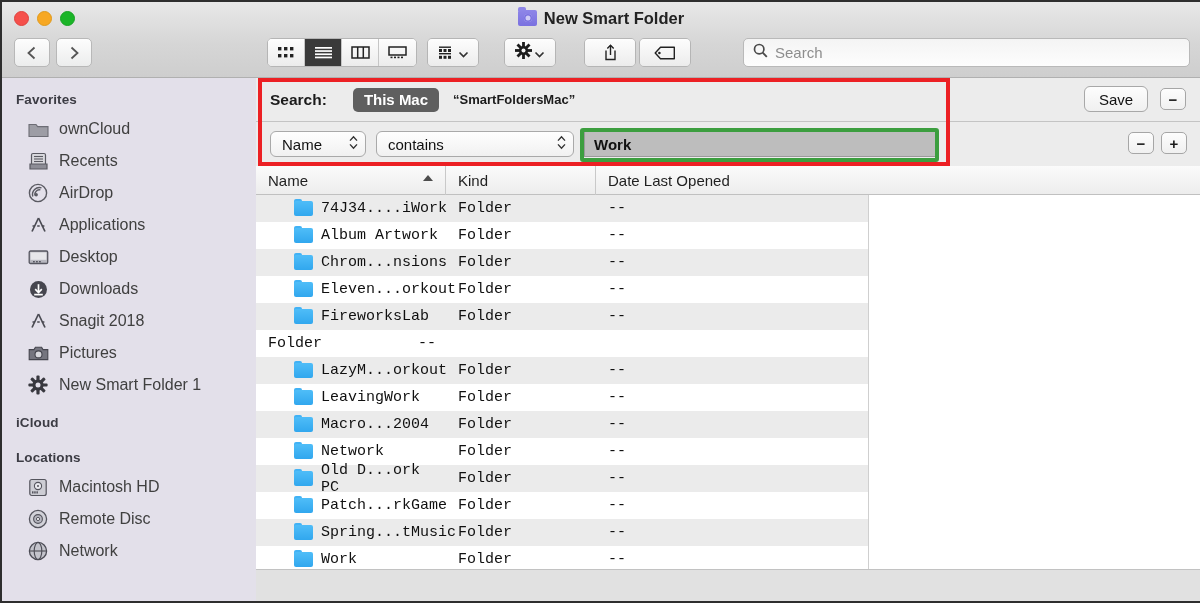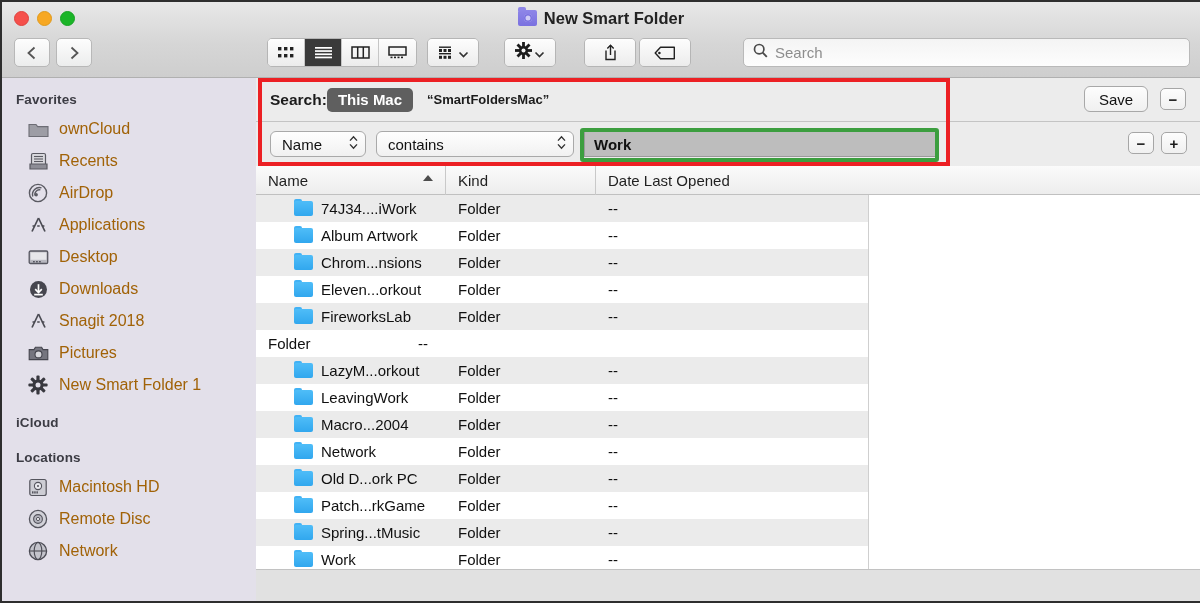--- a/index.html
+++ b/index.html
@@ -107,21 +107,21 @@
     padding-top: 8px;
     overflow: hidden;
   }
   .sb-header {
     font-size: 13.5px; font-weight: bold; color: #3c3c44;
     padding: 6px 0 6px 14px; letter-spacing: 0.1px;
   }
   .sb-item {
     display: flex; align-items: center; gap: 10px;
     height: 32px; padding-left: 25px;
-    font-size: 16px; color: #a16207;
+    font-size: 16px; color: #404040;
   }
   .sb-icon { width: 22px; height: 22px; flex: 0 0 22px;
              display: flex; align-items: center; justify-content: center; }
   .sb-icon svg { display: block; }
 
   
   #criteria {
     position: absolute; left: 254px; top: 76px; width: 944px; height: 88px;
     background: #ececec;
   }
@@ -129,21 +129,21 @@
     position: absolute; left: 0; top: 0; width: 944px; height: 44px;
     border-bottom: 1px solid #c4c4c4;
     display: flex; align-items: center;
   }
   #crit-row2 {
     position: absolute; left: 0; top: 44px; width: 944px; height: 43px;
     display: flex; align-items: center;
   }
   .crit-label { margin-left: 14px; font-size: 15.5px; font-weight: bold; color: #1b1b1b; }
   .pill {
-    margin-left: 0; background: #5f5f5f; color: #ffffff;
+    margin-left: 26px; background: #5f5f5f; color: #ffffff;
     font-size: 15px; font-weight: bold; border-radius: 5px;
     padding: 3px 11px 4px 11px;
   }
   .scope-text { margin-left: 14px; font-size: 13px; font-weight: bold; color: #1b1b1b; }
 
   .savebtn {
     position: absolute; right: 52px; top: 8px;
     height: 26px; min-width: 64px; padding: 0 13px;
     border: 1px solid #a8a8a8; border-radius: 6px;
     background: linear-gradient(to bottom, #fdfdfd, #f0f0f0);
@@ -201,21 +201,21 @@
     position: relative;
   }
   #colh-name { width: 190px; }
   #colh-kind { width: 150px; }
   #colh-date { width: 272px; border-right: none; }
   .sortcaret { position: absolute; right: 12px; top: 9px;
                width: 0; height: 0;
                border-left: 5px solid transparent; border-right: 5px solid transparent;
                border-bottom: 6px solid #4d4d4d; }
 
-  #rows { position: absolute; left: 0; top: 29px; width: 612px; }
+  #rows { position: absolute; left: 0; top: 29px; width: 612px; font-family: Liberation Mono, monospace; }
   .row { display: flex; align-items: center; height: 27px; font-size: 15px; color: #101010; }
   .row.odd  { background: #ebebeb; }
   .row.even { background: #ffffff; }
   .cell-name { width: 190px; display: flex; align-items: center; gap: 8px; padding-left: 38px; }
   .cell-kind { width: 150px; padding-left: 12px; }
   .cell-date { width: 272px; padding-left: 12px; }
   .folder-ic { width: 19px; height: 15px; flex: 0 0 19px; position: relative; }
   .folder-ic::before { content: ""; position: absolute; left: 0; top: -2.5px;
       width: 8px; height: 4px; border-radius: 2px 2px 0 0; background: #41b2f5; }
   .folder-ic::after { content: ""; position: absolute; left: 0; top: 0;

